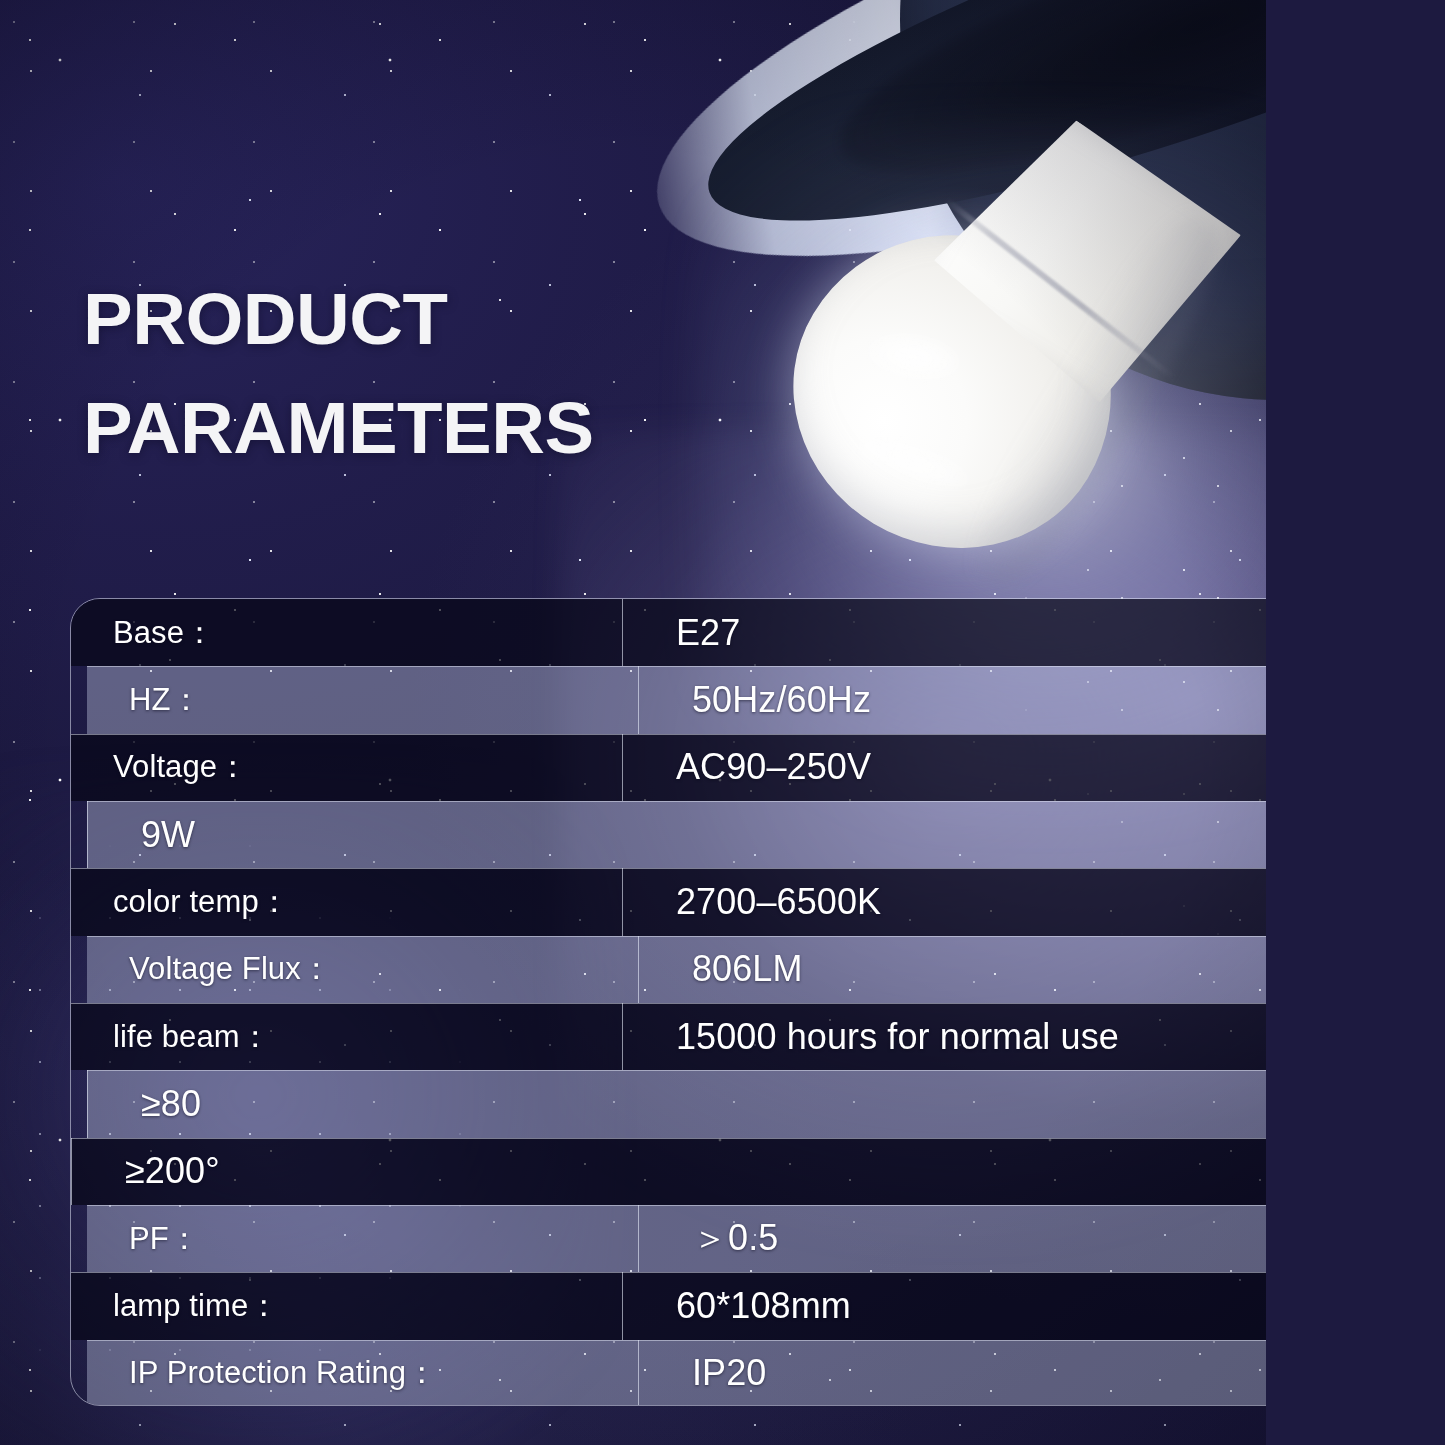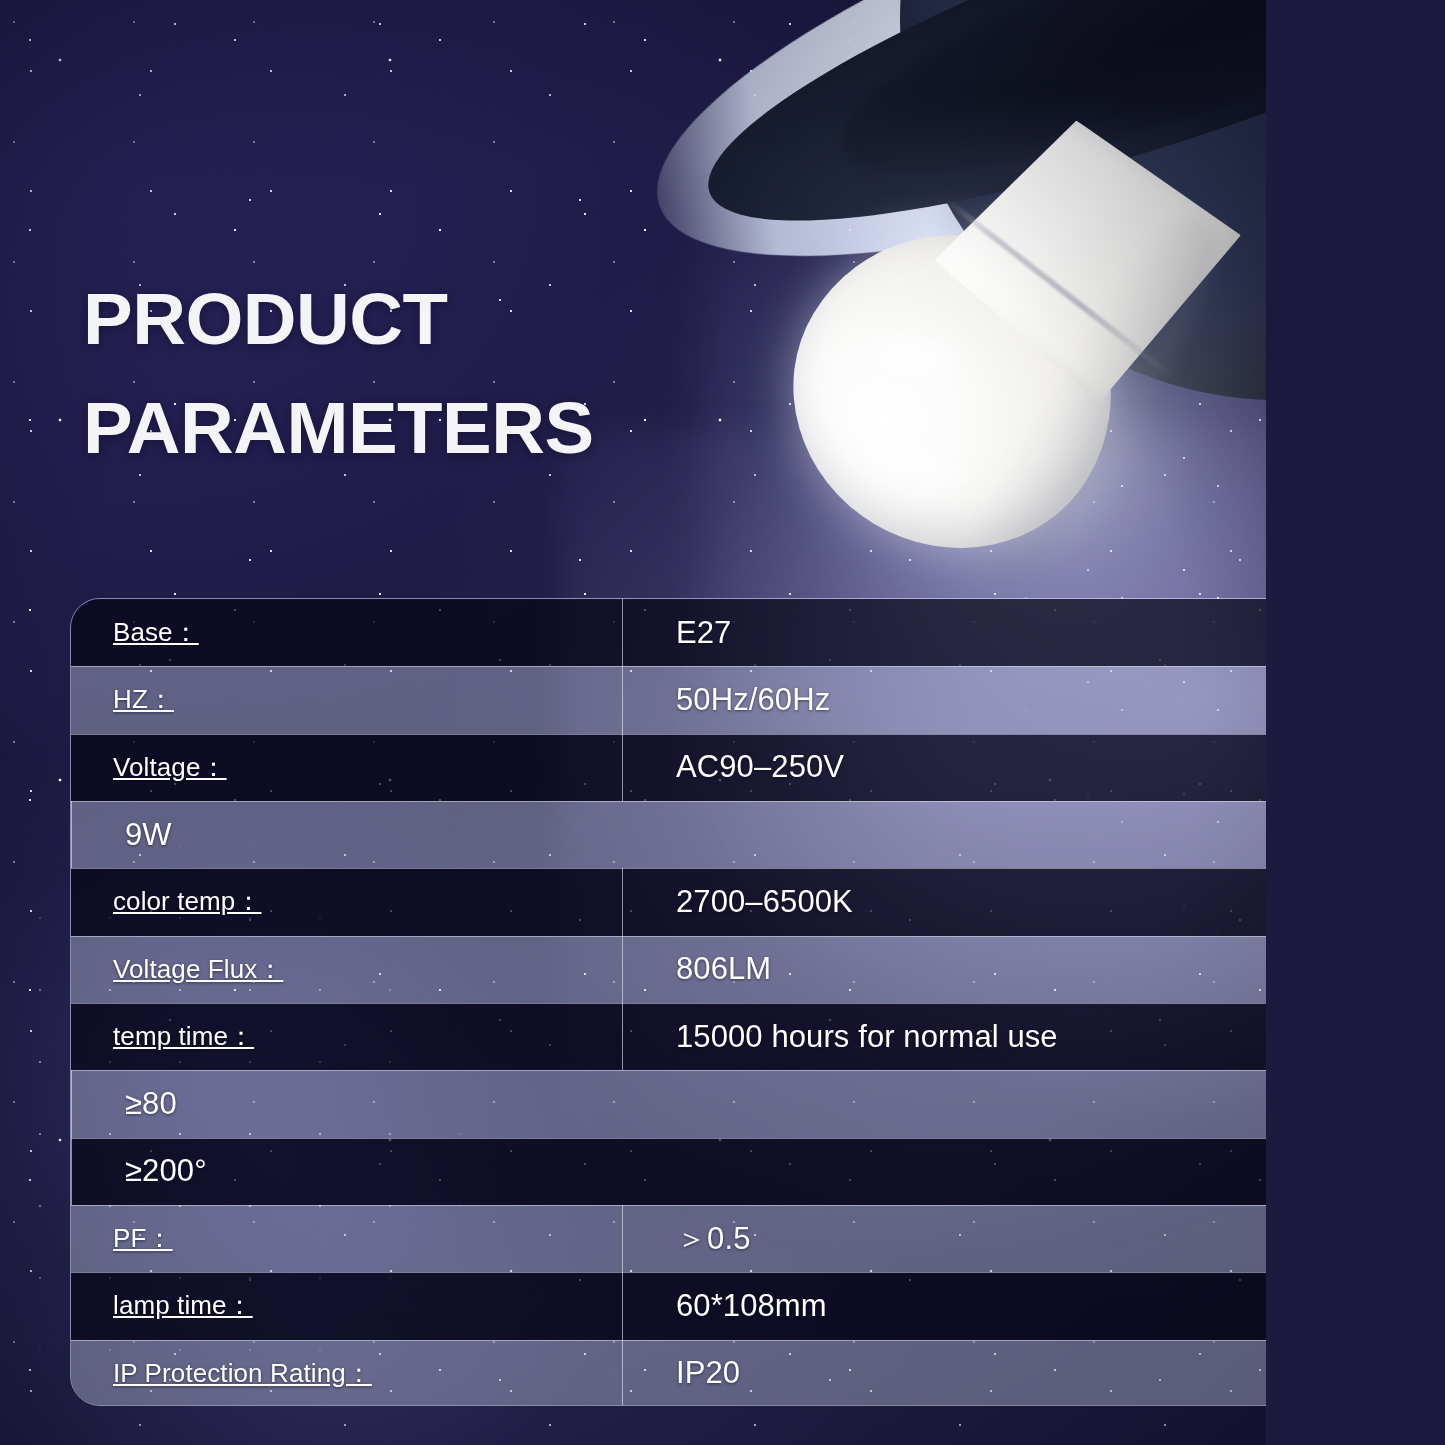--- a/index.html
+++ b/index.html
@@ -168,36 +168,35 @@
     position:absolute;left:70px;top:598px;width:1308px;height:808px;
     border-radius:30px;overflow:hidden;
     border:1px solid rgba(226,230,246,0.55);
     box-sizing:border-box;
   }
   .spec-row{
     position:relative;display:flex;height:67.33px;align-items:center;
     box-sizing:border-box;
   }
   .spec-row.dark{background:rgba(6,6,22,0.70);}
-  .spec-row.light{background:rgba(196,202,228,0.40);}
+  .spec-row.light{background:rgba(196,202,228,0.40);margin-left:16px;}
   .spec-row + .spec-row{box-shadow:inset 0 1px 0 rgba(230,234,248,0.5);}
   .spec-label{
     width:551px;flex:none;box-sizing:border-box;
     padding-left:42px;
-    color:#ffffff;font-size:26px;font-weight:normal;letter-spacing:0.1px;
+    color:#ffffff;font-size:31px;font-weight:normal;letter-spacing:0.1px;
     white-space:nowrap;
     text-shadow:0 1px 3px rgba(8,8,24,0.55);
-    text-decoration:underline;
   }
   .spec-divider{
     width:1px;flex:none;align-self:stretch;background:rgba(232,236,250,0.6);
   }
   .spec-value{
     flex:1;box-sizing:border-box;padding-left:53px;
-    color:#ffffff;font-size:31px;font-weight:normal;letter-spacing:0.1px;
+    color:#ffffff;font-size:36px;font-weight:normal;letter-spacing:0.1px;
     white-space:nowrap;
     text-shadow:0 1px 3px rgba(8,8,24,0.55);
   }
 </style>
 </head>
 <body>
 
 <div id="stage">
 
   <div class="bg-base"></div>
@@ -257,21 +256,21 @@
         <div class="spec-label">color temp：</div>
         <div class="spec-divider"></div>
         <div class="spec-value">2700–6500K</div>
       </div>
       <div class="spec-row light">
         <div class="spec-label">Voltage Flux：</div>
         <div class="spec-divider"></div>
         <div class="spec-value">806LM</div>
       </div>
       <div class="spec-row dark">
-        <div class="spec-label">temp time：</div>
+        <div class="spec-label">life beam：</div>
         <div class="spec-divider"></div>
         <div class="spec-value">15000 hours for normal use</div>
       </div>
       <div class="spec-row light">
         <div class="spec-divider"></div>
         <div class="spec-value">≥80</div>
       </div>
       <div class="spec-row dark">
         <div class="spec-divider"></div>
         <div class="spec-value">≥200°</div>

